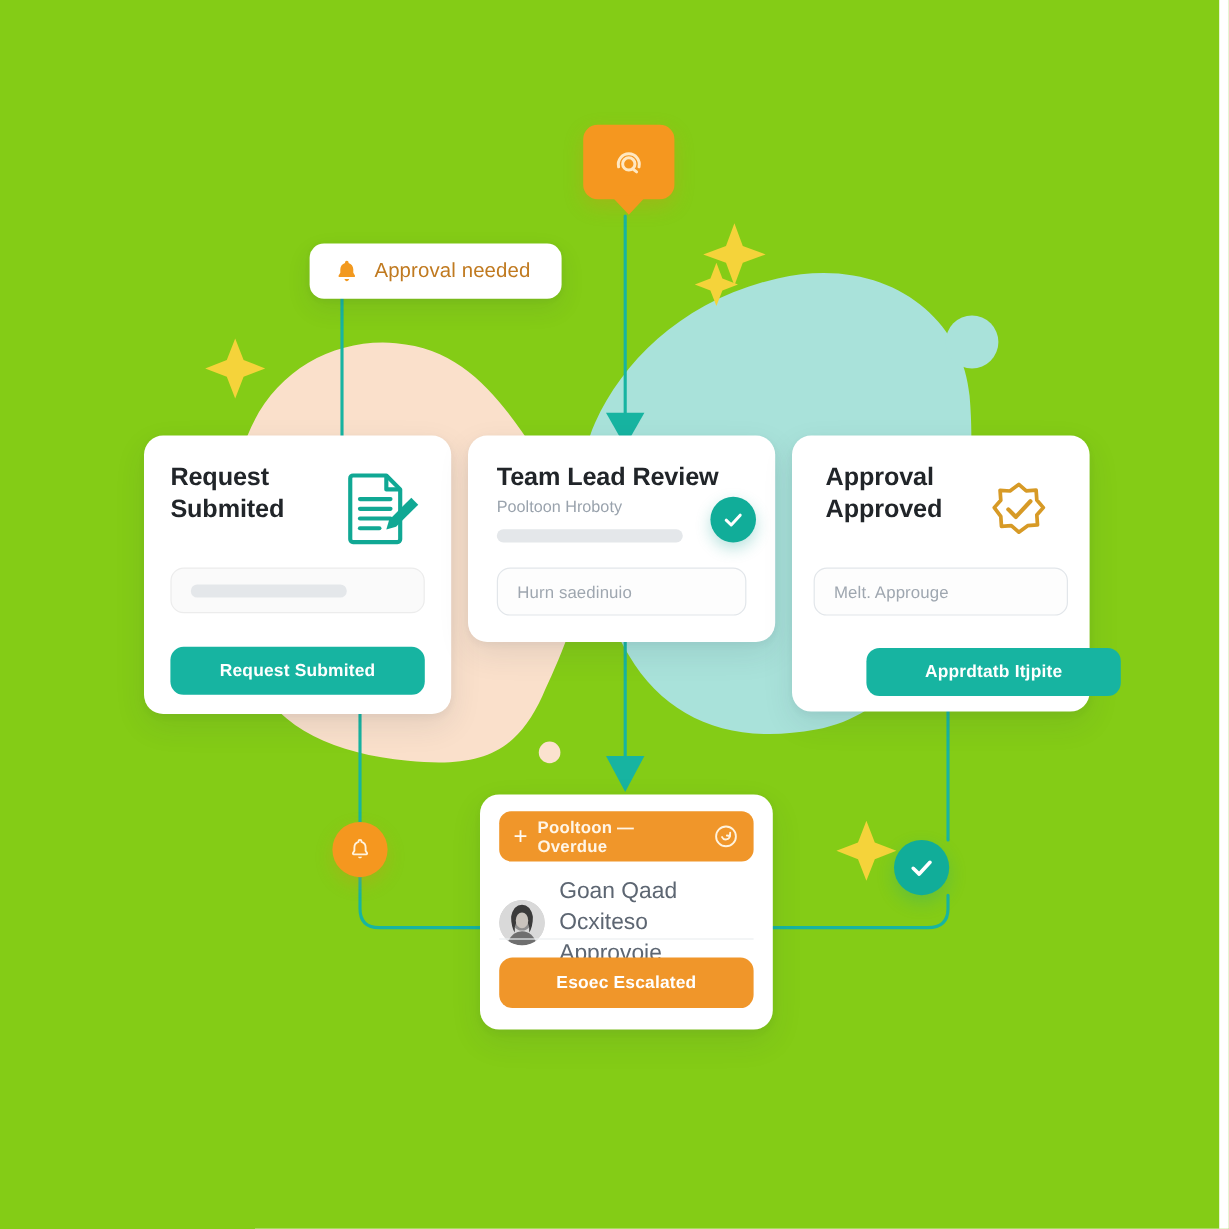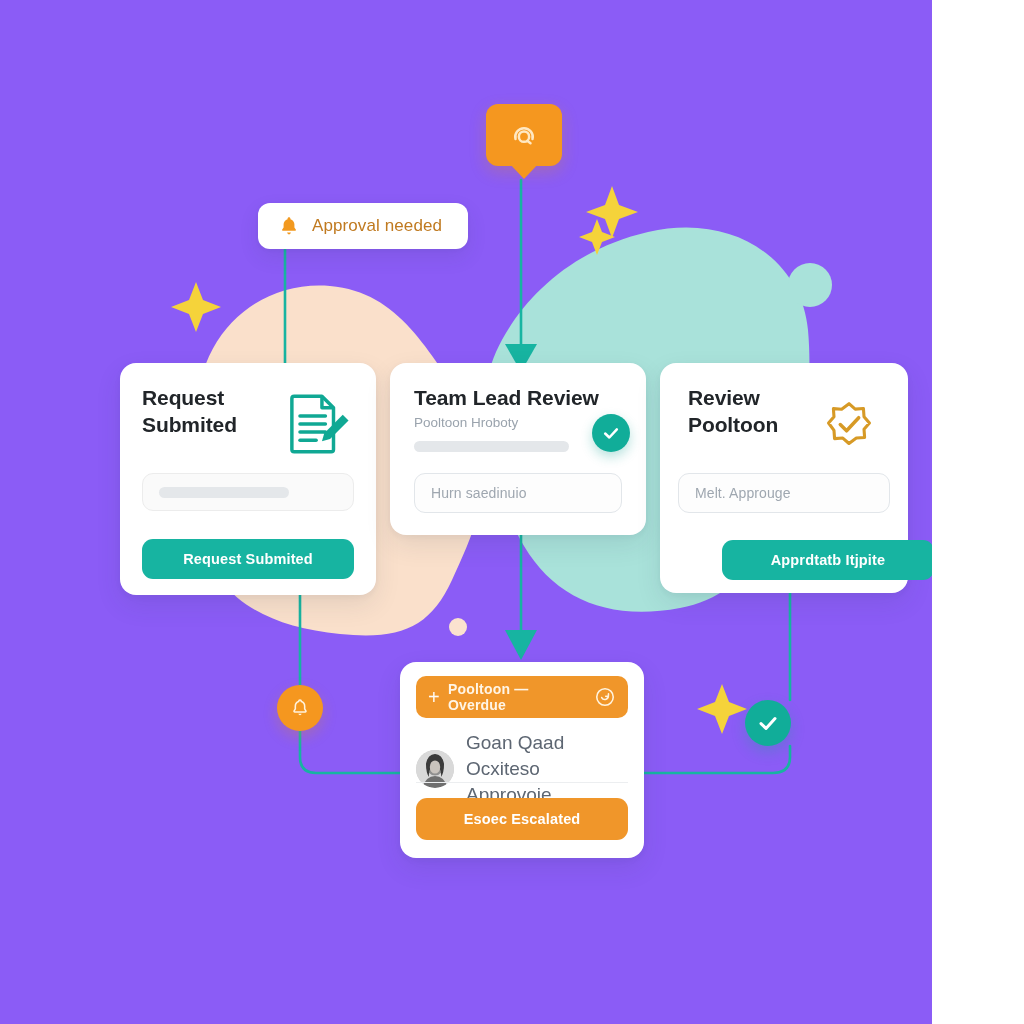--- a/index.html
+++ b/index.html
@@ -8,23 +8,23 @@
   }
   body {
     width: 1024px;
     height: 1024px;
     background: #ffffff;
     font-family: "Liberation Sans", sans-serif;
     overflow: hidden;
   }
   #stage {
     position: relative;
-    width: 932px;
+    width: 1016px;
     height: 1024px;
-    background: #8b5cf6;
+    background: #84cc16;
     overflow: hidden;
   }
 
   
   .bg-svg {
     position: absolute;
     left: 0; top: 0;
     width: 1024px;
     height: 1024px;
     pointer-events: none;
@@ -354,21 +354,21 @@
     </div>
   </div>
 
   <div class="float-badge" id="badge-check-card2">
     <svg width="20" height="20" viewBox="0 0 24 24">
       <path d="M5 12.6 L10 17.4 L19 7.6" fill="none" stroke="#ffffff" stroke-width="3" stroke-linecap="round" stroke-linejoin="round"></path>
     </svg>
   </div>
 
   <div class="card" id="card-manager">
-    <div class="card-title"><span>Review</span><br><span>Pooltoon</span></div>
+    <div class="card-title"><span>Approval</span><br><span>Approved</span></div>
 
     <svg class="badge-icon" width="62" height="62" viewBox="0 0 64 64">
       <path d="M32 5 l6.4 5.6 8.5 -.6 .6 8.5 L53.1 25 l-5.6 6.4 .6 8.5 -8.5 .6 L32 46.1 l-6.4 -5.6 -8.5 .6 -.6 -8.5 L10.9 25 l5.6 -6.4 -.6 -8.5 8.5 .6 z" transform="translate(0,6)" fill="none" stroke="#d79a26" stroke-width="3.2" stroke-linejoin="round"></path>
       <path d="M23 32.5 L29.5 39 L42 25.5" fill="none" stroke="#d79a26" stroke-width="3.6" stroke-linecap="round" stroke-linejoin="round"></path>
     </svg>
 
     <div class="input-box">
       <span class="ph">Melt. Approuge</span>
     </div>
 

